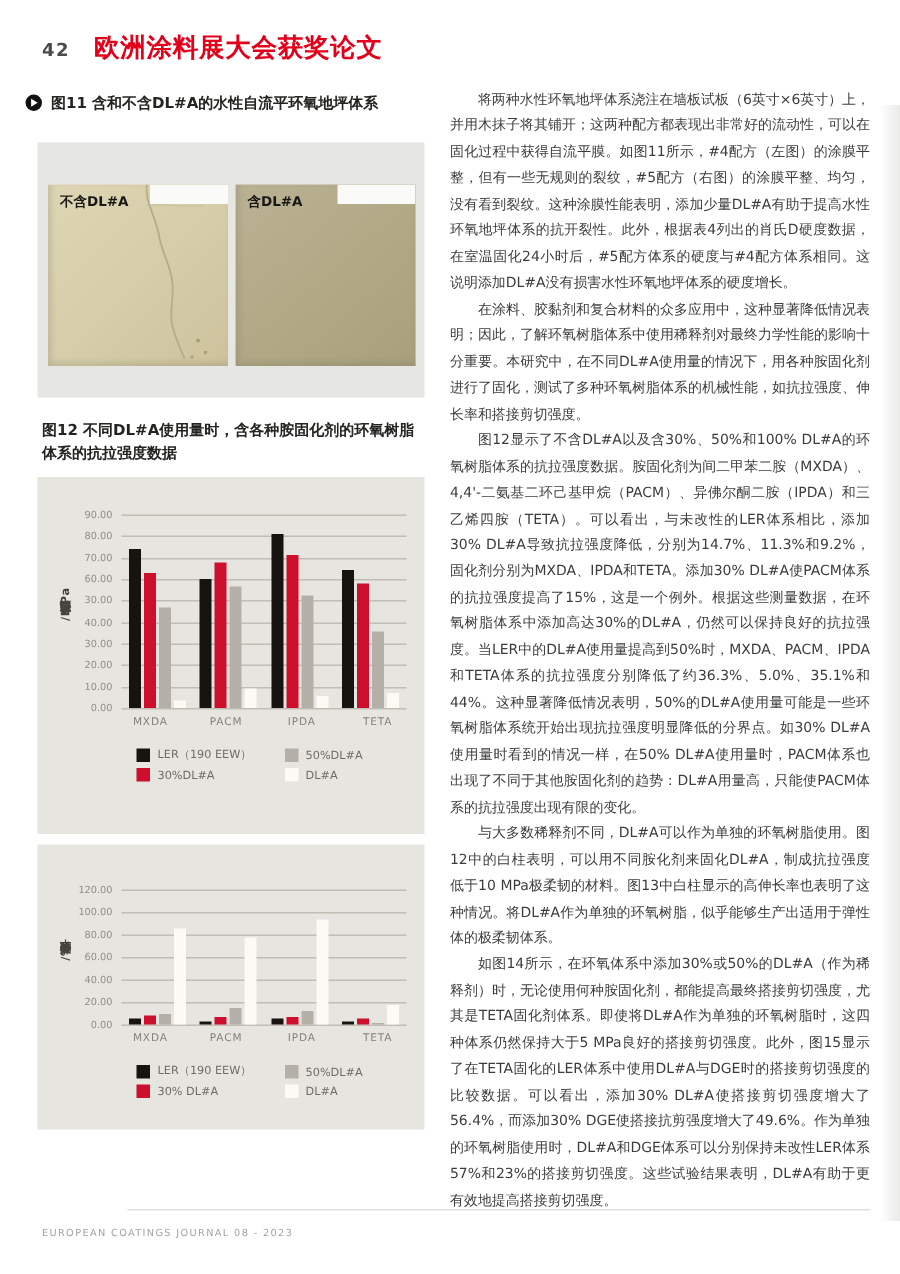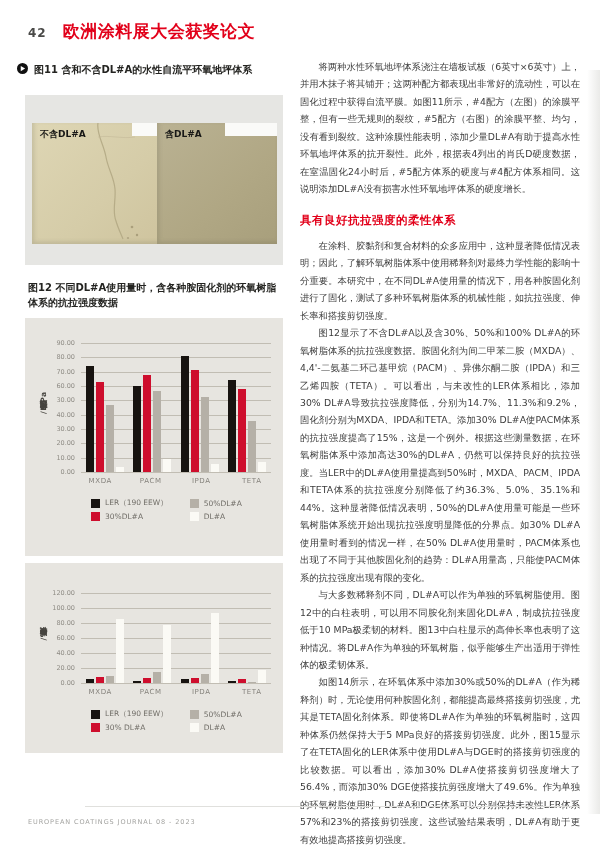--- a/index.html
+++ b/index.html
@@ -25,21 +25,21 @@
   .figcap{font-size:10px; font-weight:bold; color:#242421; line-height:1.5;}
   .figcap.indent{margin-left:11px; width:252px;}
 
   
   .block{margin-left:8px; width:258px; box-sizing:border-box;}
 
   
   .photo-block{height:170px; background:#e6e6e3; position:relative; margin-top:18px;}
   .photo{position:absolute; top:28px; width:120px; height:121px; overflow:hidden;
          box-shadow:inset 2px -2px 4px rgba(80,80,60,.18);}
-  .photo.left{left:7px; background:linear-gradient(135deg,#ded6b4 0%,#d5cca8 55%,#cdc29c 100%);padding-left:32px;}
+  .photo.left{left:7px; background:linear-gradient(135deg,#ded6b4 0%,#d5cca8 55%,#cdc29c 100%);}
   .photo.right{left:132px; background:linear-gradient(140deg,#bab293 0%,#b0a784 60%,#a89f7c 100%);}
   .photo .notch{position:absolute; top:0; right:0; width:52px; height:13px; background:#fafaf8;}
   .photo .plabel{position:absolute; top:5px; left:8px; font-size:9px; font-weight:bold; color:#181816;}
   .photo svg.crack{position:absolute; inset:0;}
 
   
   .chart-block{position:relative; background:#e7e5e0; padding:25px 12px 0 56px;}
   .chart-block .ylabel{
     position:absolute; left:14px; top:22px; height:var(--ph,130px);
     display:flex; align-items:center; justify-content:center;
@@ -258,21 +258,20 @@
             <span class="swatch" style="background: rgb(251, 250, 245);"></span>
             <span class="legend-label">DL#A</span>
           </div>
         </div>
     </div>
 
   </div>
 
   <div class="right-col">
     <p>将两种水性环氧地坪体系浇注在墙板试板（6英寸×6英寸）上，并用木抹子将其铺开；这两种配方都表现出非常好的流动性，可以在固化过程中获得自流平膜。如图11所示，#4配方（左图）的涂膜平整，但有一些无规则的裂纹，#5配方（右图）的涂膜平整、均匀，没有看到裂纹。这种涂膜性能表明，添加少量DL#A有助于提高水性环氧地坪体系的抗开裂性。此外，根据表4列出的肖氏D硬度数据，在室温固化24小时后，#5配方体系的硬度与#4配方体系相同。这说明添加DL#A没有损害水性环氧地坪体系的硬度增长。</p>
-    <div class="sec-heading">具有良好抗拉强度的柔性体系</div>
     <p>在涂料、胶黏剂和复合材料的众多应用中，这种显著降低情况表明；因此，了解环氧树脂体系中使用稀释剂对最终力学性能的影响十分重要。本研究中，在不同DL#A使用量的情况下，用各种胺固化剂进行了固化，测试了多种环氧树脂体系的机械性能，如抗拉强度、伸长率和搭接剪切强度。</p>
     <p>图12显示了不含DL#A以及含30%、50%和100% DL#A的环氧树脂体系的抗拉强度数据。胺固化剂为间二甲苯二胺（MXDA）、4,4'-二氨基二环己基甲烷（PACM）、异佛尔酮二胺（IPDA）和三乙烯四胺（TETA）。可以看出，与未改性的LER体系相比，添加30% DL#A导致抗拉强度降低，分别为14.7%、11.3%和9.2%，固化剂分别为MXDA、IPDA和TETA。添加30% DL#A使PACM体系的抗拉强度提高了15%，这是一个例外。根据这些测量数据，在环氧树脂体系中添加高达30%的DL#A，仍然可以保持良好的抗拉强度。当LER中的DL#A使用量提高到50%时，MXDA、PACM、IPDA和TETA体系的抗拉强度分别降低了约36.3%、5.0%、35.1%和44%。这种显著降低情况表明，50%的DL#A使用量可能是一些环氧树脂体系统开始出现抗拉强度明显降低的分界点。如30% DL#A使用量时看到的情况一样，在50% DL#A使用量时，PACM体系也出现了不同于其他胺固化剂的趋势：DL#A用量高，只能使PACM体系的抗拉强度出现有限的变化。</p>
     <p>与大多数稀释剂不同，DL#A可以作为单独的环氧树脂使用。图12中的白柱表明，可以用不同胺化剂来固化DL#A，制成抗拉强度低于10 MPa极柔韧的材料。图13中白柱显示的高伸长率也表明了这种情况。将DL#A作为单独的环氧树脂，似乎能够生产出适用于弹性体的极柔韧体系。</p>
     <p>如图14所示，在环氧体系中添加30%或50%的DL#A（作为稀释剂）时，无论使用何种胺固化剂，都能提高最终搭接剪切强度，尤其是TETA固化剂体系。即使将DL#A作为单独的环氧树脂时，这四种体系仍然保持大于5 MPa良好的搭接剪切强度。此外，图15显示了在TETA固化的LER体系中使用DL#A与DGE时的搭接剪切强度的比较数据。可以看出，添加30% DL#A使搭接剪切强度增大了56.4%，而添加30% DGE使搭接抗剪强度增大了49.6%。作为单独的环氧树脂使用时，DL#A和DGE体系可以分别保持未改性LER体系57%和23%的搭接剪切强度。这些试验结果表明，DL#A有助于更有效地提高搭接剪切强度。</p>
   </div>
 
   <div class="footer-rule"></div>
   <div class="footer-text">EUROPEAN COATINGS JOURNAL 08 - 2023</div>
   <div class="edge-strip"></div>
 

